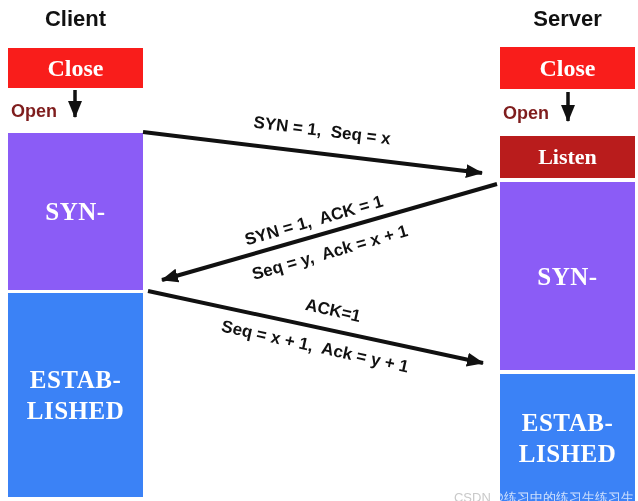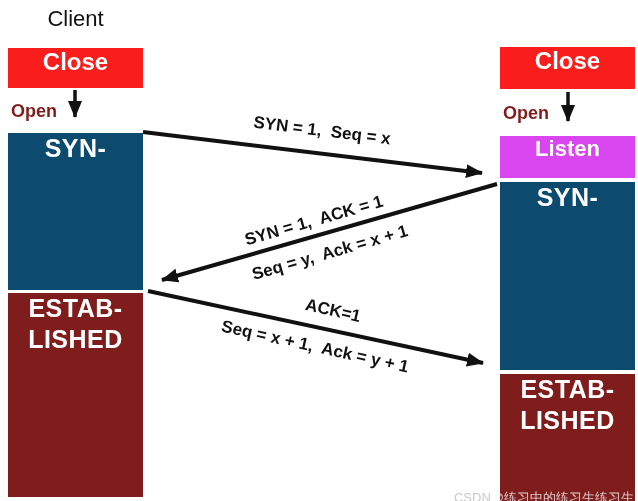--- a/index.html
+++ b/index.html
@@ -10,39 +10,40 @@
     background: #ffffff;
     overflow: hidden;
     font-family: "Liberation Sans", "DejaVu Sans", sans-serif;
   }
   .col-title {
     position: absolute;
     width: 135px;
     top: 6px;
     text-align: center;
     font-size: 22px;
-    font-weight: 400;
+    font-weight: 700;
     color: #111111;
   }
   .state-box {
     position: absolute;
     width: 135px;
     display: flex;
     flex-direction: column;
     align-items: center;
-    justify-content: flex-start;
+    justify-content: center;
     color: #ffffff;
     font-weight: 700;
     text-align: center;
+    font-family: Liberation Serif, serif;
   }
   .state-box span { display: block; }
   .red    { background: #f91d1b; }
-  .orange { background: #0c4a6e; }
-  .green-bright { background: #d946ef; }
-  .green-soft   { background: #7f1d1d; }
+  .orange { background: #8b5cf6; }
+  .green-bright { background: #b91c1c; }
+  .green-soft   { background: #3b82f6; }
 
   .close-box { font-size: 24px; }
   .listen-box { font-size: 22px; }
   .big-state { font-size: 25px; line-height: 31px; letter-spacing: 0.5px; }
 
   .open-label {
     position: absolute;
     font-size: 18px;
     font-weight: 700;
     color: #7f1d1d;
@@ -72,20 +73,21 @@
   }
   .wm-prefix { color: #c9c9c9; }
   .wm-handle { color: #ffffff; opacity: 0.75; margin-top: 10px; }
 </style>
 </head>
 <body>
 
 <div id="stage">
 
   <div class="col-title" style="left:8px;">Client</div>
+  <div class="col-title" style="left:500px;">Server</div>
 
   <div class="state-box red close-box" style="left:8px; top:48px; height:40px;">
     <span>Close</span>
   </div>
   <div class="open-label" style="left:11px; top:101px;">Open</div>
   <div class="state-box orange big-state" style="left:8px; top:133px; height:157px;">
     <span>SYN-</span>
   </div>
   <div class="state-box green-soft big-state" style="left:8px; top:293px; height:204px;">
     <span>ESTAB-</span>

